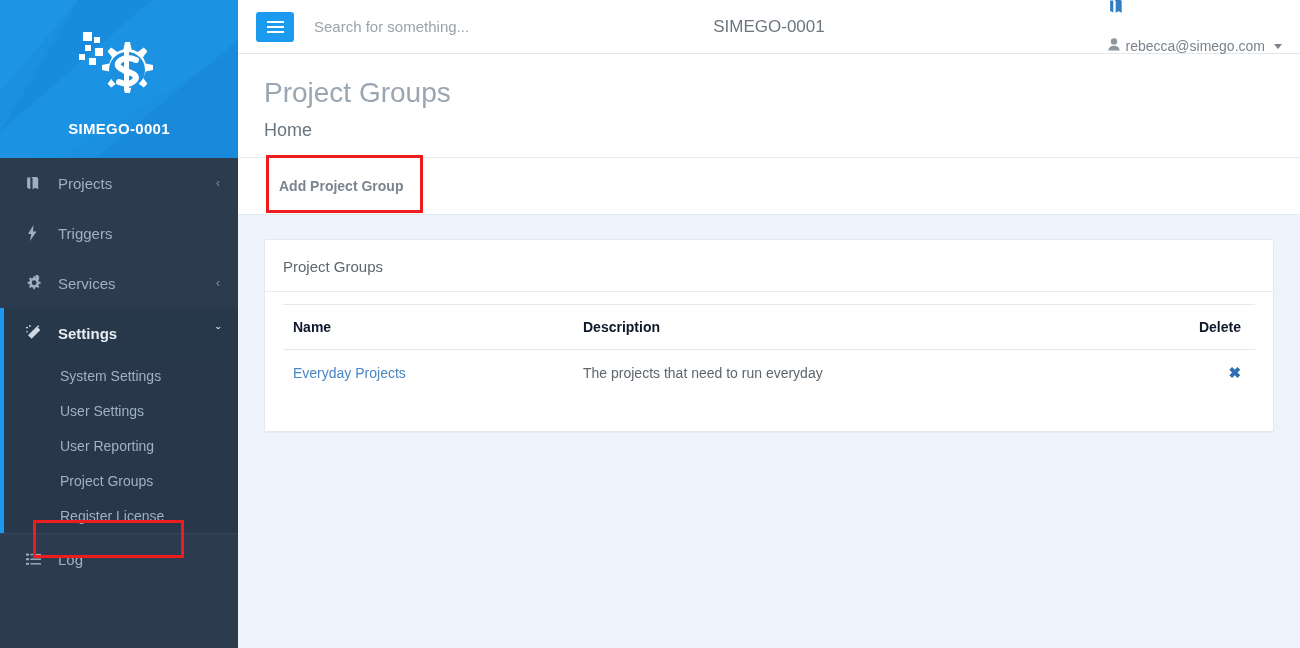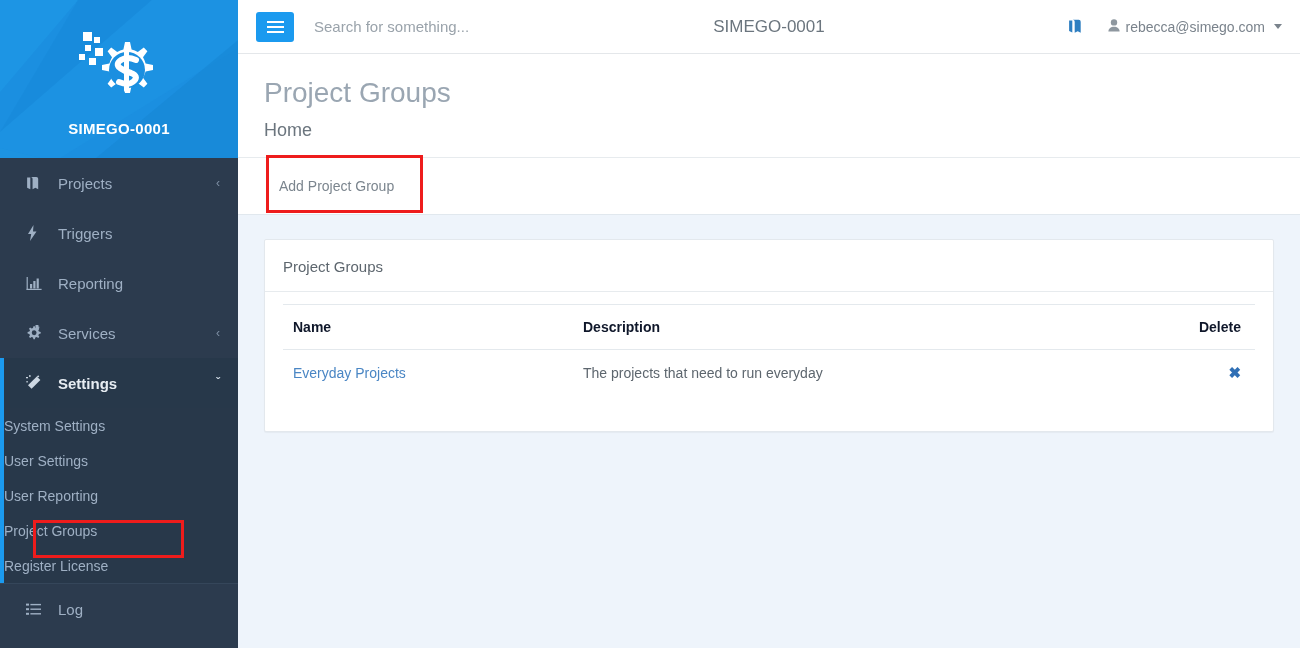--- a/index.html
+++ b/index.html
@@ -51,21 +51,21 @@
   .nav-item.active {
     background: #27384a;
     border-left-color: #1b9aef;
     color: #e7edf3; font-weight: bold;
   }
   .nav-item.active .ico { color: #cdd8e3; }
   .nav-item.active .chev { color: #cdd8e3; }
   .submenu { list-style: none; background: #28384a; border-left: 4px solid #1b9aef; }
   .sub-item {
     height: 35px; display: flex; align-items: center;
-    color: #9fb0c4; font-size: 14px;
+    padding-left: 56px; color: #9fb0c4; font-size: 14px;
     cursor: pointer; position: relative;
   }
   .sub-item.is-highlighted { color: #9fb0c4; }
   .nav-bottom { border-top: 1px solid #35465a; }
 
   
   .main { flex: 1 1 auto; height: 648px; display: flex; flex-direction: column; background: #eef4fb; border-radius: 14px; }
 
   .topbar {
     height: 54px; background: #ffffff;
@@ -88,21 +88,21 @@
     font-size: 15px; color: #5a6872;
     margin-left: 20px; width: 330px; height: 36px;
   }
   .search-input::placeholder { color: #9aa3ab; }
   .top-title {
     position: absolute; left: 0; right: 0; text-align: center;
     font-size: 17px; color: #6b757e; pointer-events: none;
   }
   .topbar-right {
     margin-left: auto; display: flex; align-items: flex-start; gap: 24px;
-    position: relative; z-index: 2;
+    position: relative; z-index: 2; flex-direction: column;
   }
   .top-icon { color: #2f7fc1; display: inline-flex; }
   .user-menu {
     display: flex; align-items: center; gap: 6px;
     color: #7a838c; font-size: 14px; cursor: pointer;
   }
   .user-menu .caret {
     width: 0; height: 0; margin-left: 3px;
     border-left: 4px solid transparent; border-right: 4px solid transparent;
     border-top: 5px solid #7a838c;
@@ -115,21 +115,21 @@
   .page-title { font-size: 28px; font-weight: normal; color: #9aa6b2; line-height: 1.2; }
   .breadcrumb { margin-top: 10px; font-size: 18px; color: #6b757e; }
 
   .toolbar {
     background: #ffffff; height: 57px;
     display: flex; align-items: center; padding: 0 26px;
     border-bottom: 1px solid #e1e8ee;
   }
   .btn-default {
     background: #ffffff; border: 1px solid transparent;
-    color: #7b858e; font-size: 14px; font-weight: normal;
+    color: #7b858e; font-size: 14px; font-weight: bold;
     font-family: "Liberation Sans", sans-serif;
     padding: 8px 14px; cursor: pointer; border-radius: 2px;
   }
 
   .content { flex: 1 1 auto; padding: 24px 26px 0 26px; }
   .panel {
     background: #ffffff; border: 1px solid #e3e8ed;
     border-radius: 2px; box-shadow: 0 1px 1px rgba(0,0,0,.04);
     width: 1010px;
   }
@@ -217,33 +217,20 @@
       <li class="nav-item">
         <span class="ico">
           <svg width="12" height="16" viewBox="0 0 10 16" fill="currentColor">
             <path d="M6.5 0 1 9h3.2L3 16 9.5 6.5H6z"></path>
           </svg>
         </span>
         <span class="lbl">Triggers</span>
         <span class="chev"></span>
       </li>
 
-      <li class="nav-item">
-        <span class="ico">
-          <svg width="16" height="15" viewBox="0 0 16 15" fill="currentColor">
-            <rect x="0.6" y="1" width="1.2" height="13"></rect>
-            <rect x="0.6" y="12.8" width="15" height="1.2"></rect>
-            <rect x="4" y="8" width="2.2" height="4.5"></rect>
-            <rect x="7.3" y="5" width="2.2" height="7.5"></rect>
-            <rect x="10.6" y="2.5" width="2.2" height="10"></rect>
-          </svg>
-        </span>
-        <span class="lbl">Reporting</span>
-        <span class="chev"></span>
-      </li>
 
       <li class="nav-item">
         <span class="ico">
           <svg width="18" height="16" viewBox="0 0 18 16" fill="currentColor">
             <path d="M7.4 1.2 8.9 1.2 9.3 3a4.6 4.6 0 0 1 1.4.6l1.5-1 1.1 1.1-1 1.5a4.6 4.6 0 0 1 .6 1.4l1.8.4v1.5l-1.8.4a4.6 4.6 0 0 1-.6 1.4l1 1.5-1.1 1.1-1.5-1a4.6 4.6 0 0 1-1.4.6l-.4 1.8H7.4L7 12.5a4.6 4.6 0 0 1-1.4-.6l-1.5 1-1.1-1.1 1-1.5a4.6 4.6 0 0 1-.6-1.4l-1.8-.4V7l1.8-.4a4.6 4.6 0 0 1 .6-1.4l-1-1.5 1.1-1.1 1.5 1A4.6 4.6 0 0 1 7 3z"></path>
             <circle cx="8.15" cy="7.75" r="2.4" fill="#2c3b4e"></circle>
             <path d="M13.8 10.4h1l.3 1.1.9.4 1-.5.7.7-.5 1 .4.9 1.1.3v1l-1.1.3-.4.9.5 1-.7.7-1-.5-.9.4-.3 1.1h-1l-.3-1.1" transform="translate(-1.2,-9.3) scale(.78)"></path>
           </svg>
         </span>
         <span class="lbl">Services</span>

